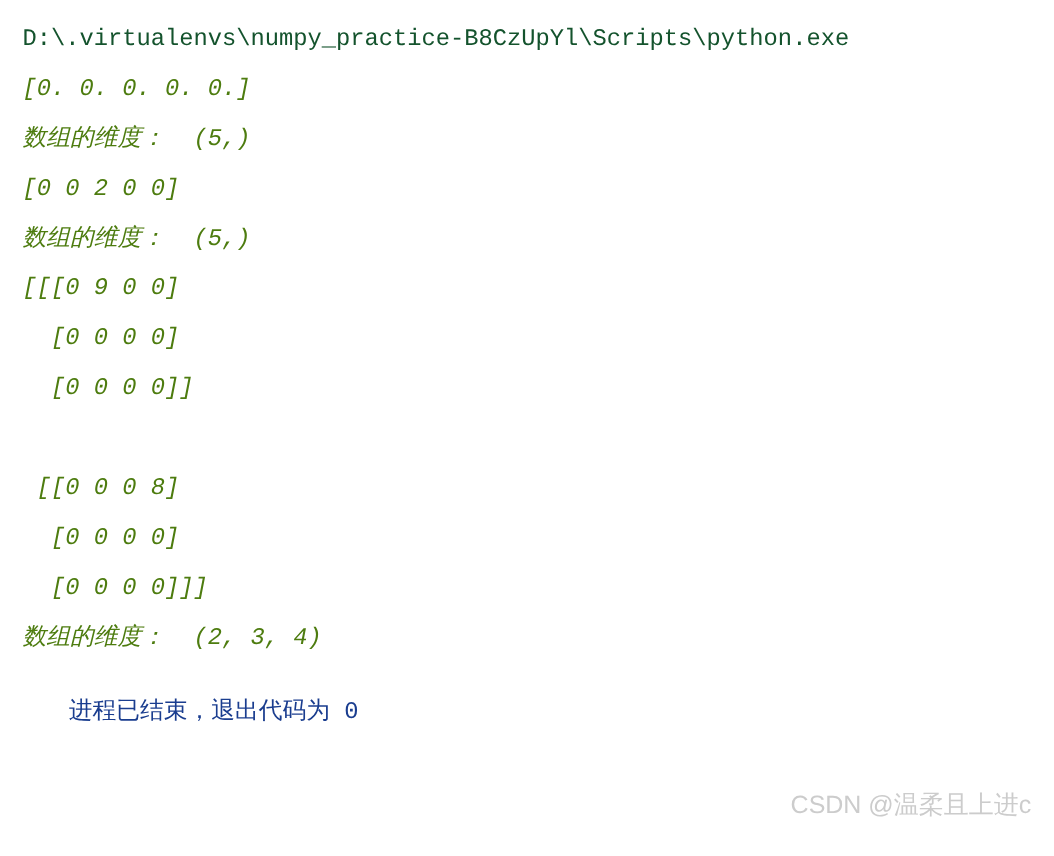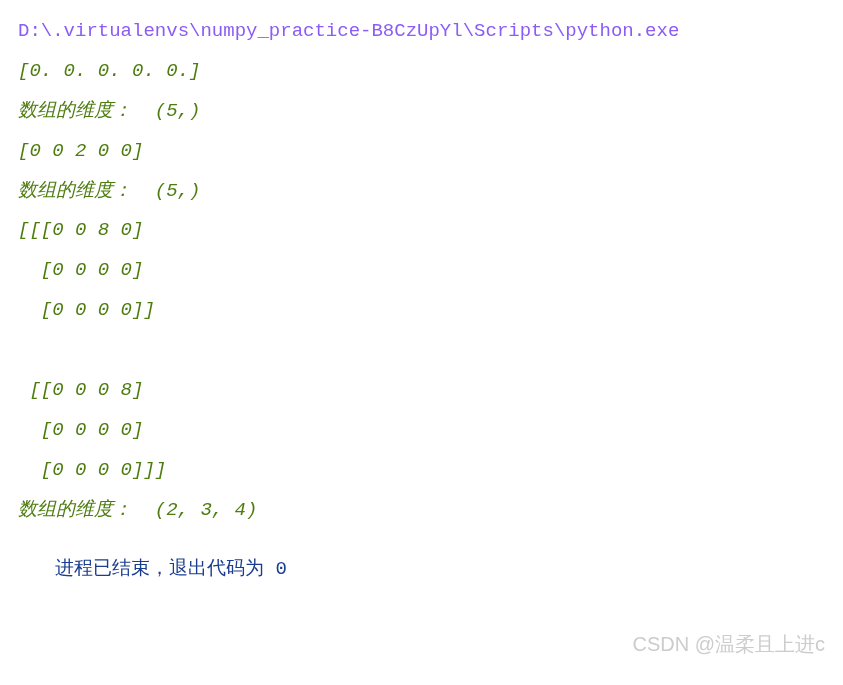--- a/index.html
+++ b/index.html
@@ -13,21 +13,21 @@
       font-size: 19px;
       line-height: 2.1;
       padding: 12px 18px;
       color: #000000;
       width: 843px;
       height: 685px;
       position: relative;
       overflow: hidden;
     }
     .path-line {
-      color: #8b5cf6;
+      color: #14532d;
       white-space: nowrap;
     }
     .output-line {
       color: #4d7c0f;
       white-space: pre;
       font-style: italic;
     }
     .exit-line {
       color: #1a3d8f;
       margin-top: 1em;
@@ -46,21 +46,21 @@
     }
   </style>
 </head>
 <body>
 
 <div class="path-line">D:\.virtualenvs\numpy_practice-B8CzUpYl\Scripts\python.exe</div>
 <div class="output-line">[0. 0. 0. 0. 0.]</div>
 <div class="output-line">数组的维度：  (5,)</div>
 <div class="output-line">[0 0 2 0 0]</div>
 <div class="output-line">数组的维度：  (5,)</div>
-<div class="output-line">[[[0 0 8 0]</div>
+<div class="output-line">[[[0 9 0 0]</div>
 <div class="output-line">  [0 0 0 0]</div>
 <div class="output-line">  [0 0 0 0]]</div>
 <div class="output-line blank-line"></div>
 <div class="output-line"> [[0 0 0 8]</div>
 <div class="output-line">  [0 0 0 0]</div>
 <div class="output-line">  [0 0 0 0]]]</div>
 <div class="output-line">数组的维度：  (2, 3, 4)</div>
 <div class="exit-line">进程已结束，退出代码为 0</div>
 
 <div class="watermark">CSDN @温柔且上进c</div>

